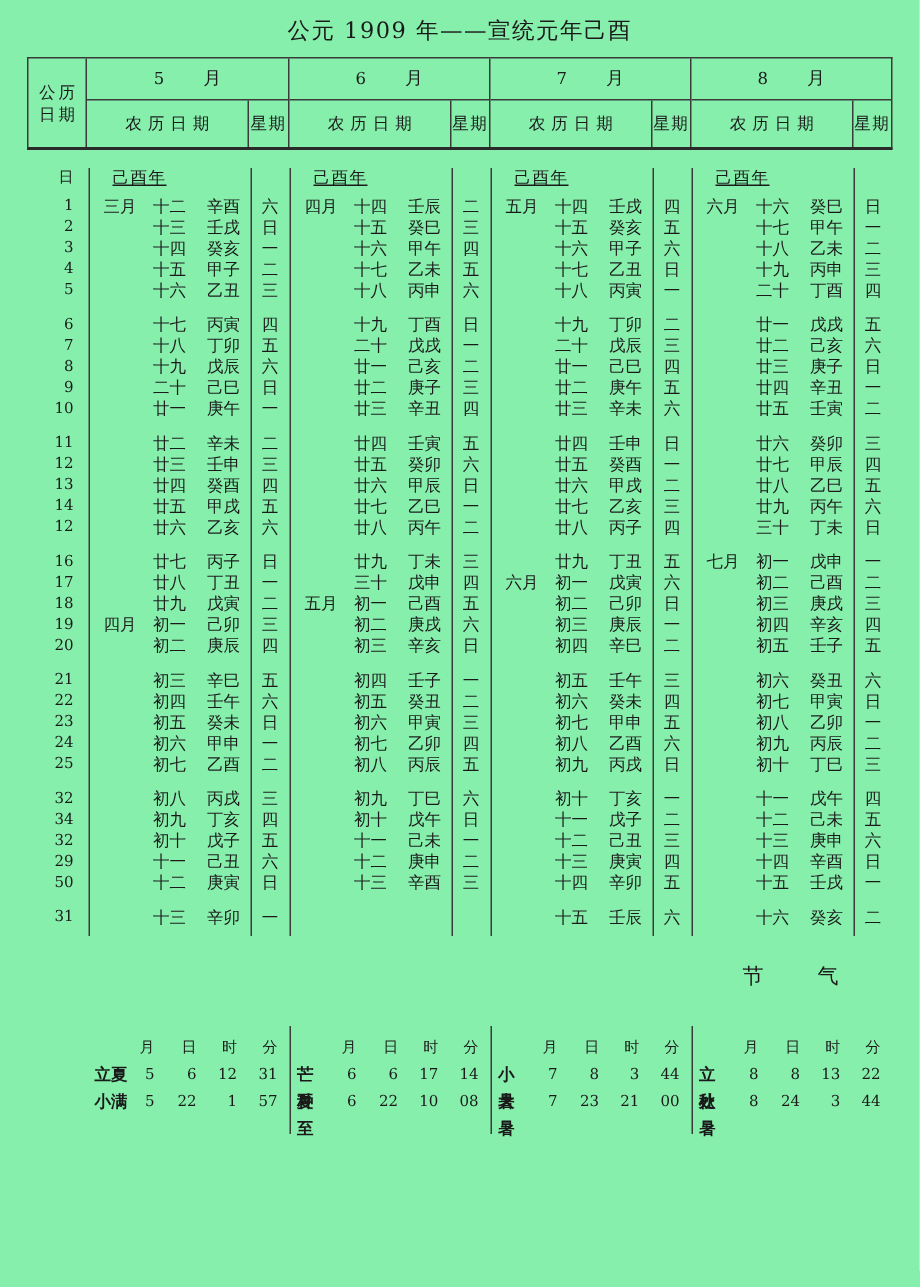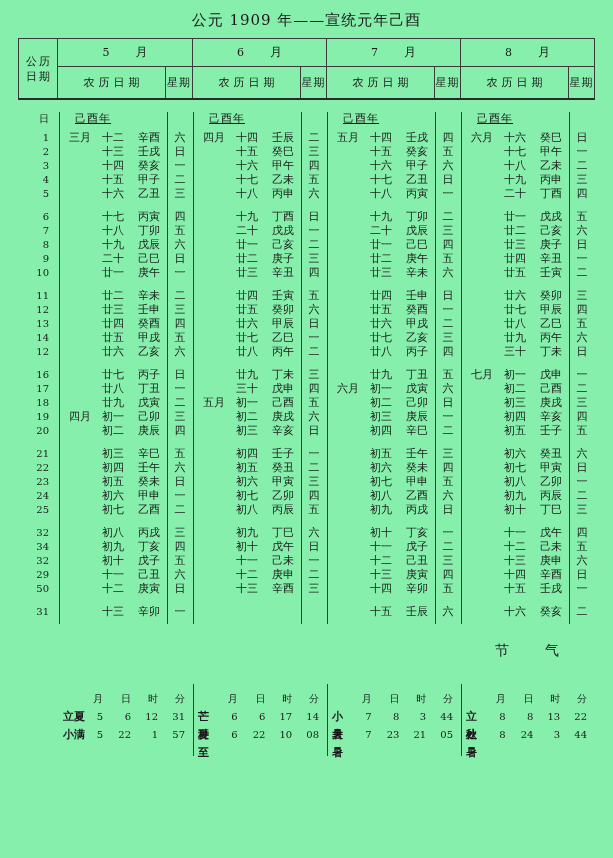--- a/index.html
+++ b/index.html
@@ -1051,21 +1051,21 @@
             <span class="t-v t-c0">7</span>
             <span class="t-v t-c1">8</span>
             <span class="t-v t-c2">3</span>
             <span class="t-v t-c3">44</span>
           </div>
           <div class="trow">
             <span class="t-name">大暑</span>
             <span class="t-v t-c0">7</span>
             <span class="t-v t-c1">23</span>
             <span class="t-v t-c2">21</span>
-            <span class="t-v t-c3">05</span>
+            <span class="t-v t-c3">00</span>
           </div>
         </div>
         <div class="tgroup">
           <div class="trow">
             <span class="t-name"></span>
             <span class="t-v t-c0">月</span>
             <span class="t-v t-c1">日</span>
             <span class="t-v t-c2">时</span>
             <span class="t-v t-c3">分</span>
           </div>

